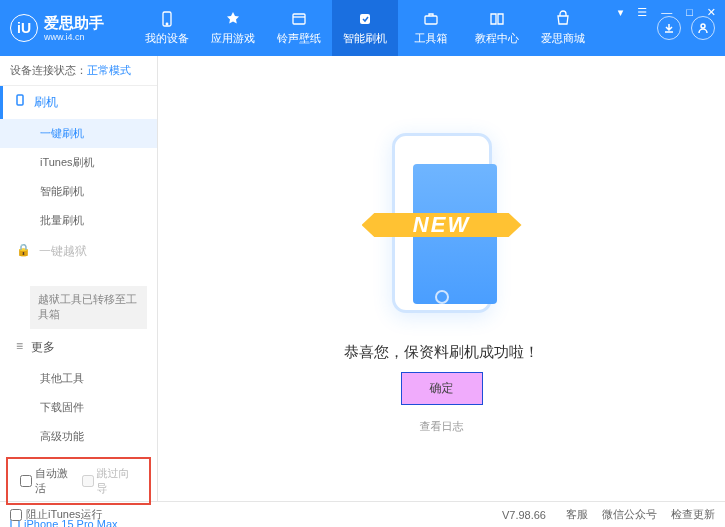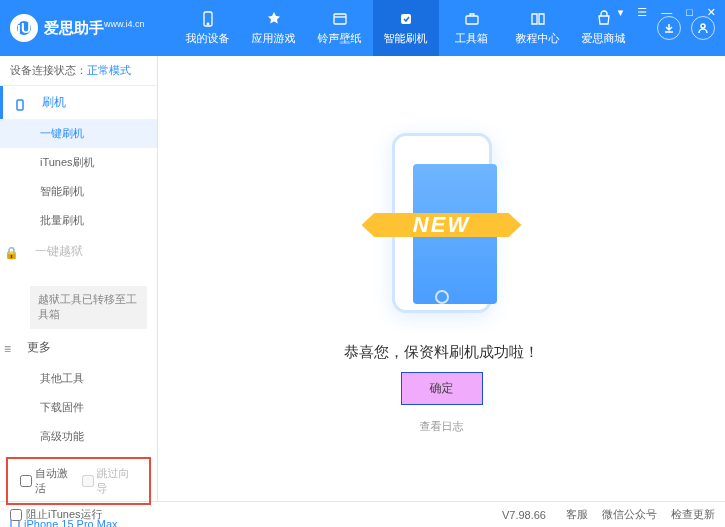--- a/index.html
+++ b/index.html
@@ -1,35 +1,35 @@
 <!DOCTYPE html>
 <html><head>
 <meta charset="utf-8">
 <style>
 *{margin:0;padding:0;box-sizing:border-box;font-family:"Microsoft YaHei",Arial,sans-serif}
 body{width:725px;height:527px;overflow:hidden;background:#fff;font-size:12px;color:#333}
 .titlebar{height:56px;background:#2b8cff;display:flex;align-items:center;padding:0 10px;color:#fff}
 .logo{display:flex;align-items:center;gap:6px}
-.logo-icon{width:28px;height:28px;border:7px solid #ffffff;border-radius:50%;display:flex;align-items:center;justify-content:center;font-weight:bold;font-size:14px}
-.logo-text{display:flex;flex-direction:row;line-height:1.2}
+.logo-icon{width:28px;height:28px;border:1px solid #ffffff;border-radius:50%;display:flex;align-items:center;justify-content:center;font-weight:bold;font-size:14px}
+.logo-text{display:flex;flex-direction:column;line-height:1.2}
 .logo-title{font-size:15px;font-weight:bold}
 .logo-sub{font-size:9px;opacity:.9}
 .nav{display:flex;margin-left:30px;align-self:stretch}
 .nav-item{width:66px;display:flex;flex-direction:column;align-items:center;justify-content:center;gap:3px;cursor:pointer;font-size:11px}
 .nav-item.active{background:#1a6fe0}
 .nav-icon{width:18px;height:18px;display:flex;align-items:center;justify-content:center}
 .win-controls{position:absolute;top:4px;right:6px;display:flex;gap:8px;font-size:11px}
 .win-btn{cursor:pointer;padding:2px 3px}
 .header-right{margin-left:auto;display:flex;gap:10px;align-items:center}
 .circle-btn{width:24px;height:24px;border:1.5px solid rgba(255,255,255,.7);border-radius:50%;display:flex;align-items:center;justify-content:center;cursor:pointer}
 .body{display:flex;height:calc(100% - 56px - 26px)}
 .sidebar{width:158px;border-right:1px solid #e5e5e5;display:flex;flex-direction:column}
 .status-row{padding:7px 10px;font-size:11px;color:#666;border-bottom:1px solid #eee}
 .status-val{color:#2b8cff}
-.side-section{padding:8px 4px;display:flex;align-items:flex-end;gap:16px;color:#555;cursor:pointer;font-size:12px}
+.side-section{padding:8px 16px;display:flex;align-items:flex-start;gap:8px;color:#555;cursor:pointer;font-size:12px}
 .side-section.blue{color:#2b8cff;border-left:3px solid #2b8cff;padding-left:11px}
 .side-sub{padding:7px 10px 7px 40px;font-size:11px;color:#666;cursor:pointer}
 .side-sub.active{background:#eaf3ff;color:#2b8cff}
 .side-sub.boxed{background:#f2f2f2;margin:18px 10px 2px 30px;padding:6px 8px;line-height:1.4;color:#888}
 .lock-icon{color:#bbb}
 .checkbox-row{border:2px solid #e74c3c;margin:6px;padding:7px 12px;display:flex;gap:6px;font-size:11px;color:#666}
 .cb{display:flex;align-items:center;gap:3px;cursor:pointer}
 .cb input{width:12px;height:12px}
 .cb.disabled{color:#bbb}
 .device-info{padding:6px 10px;font-size:11px}

